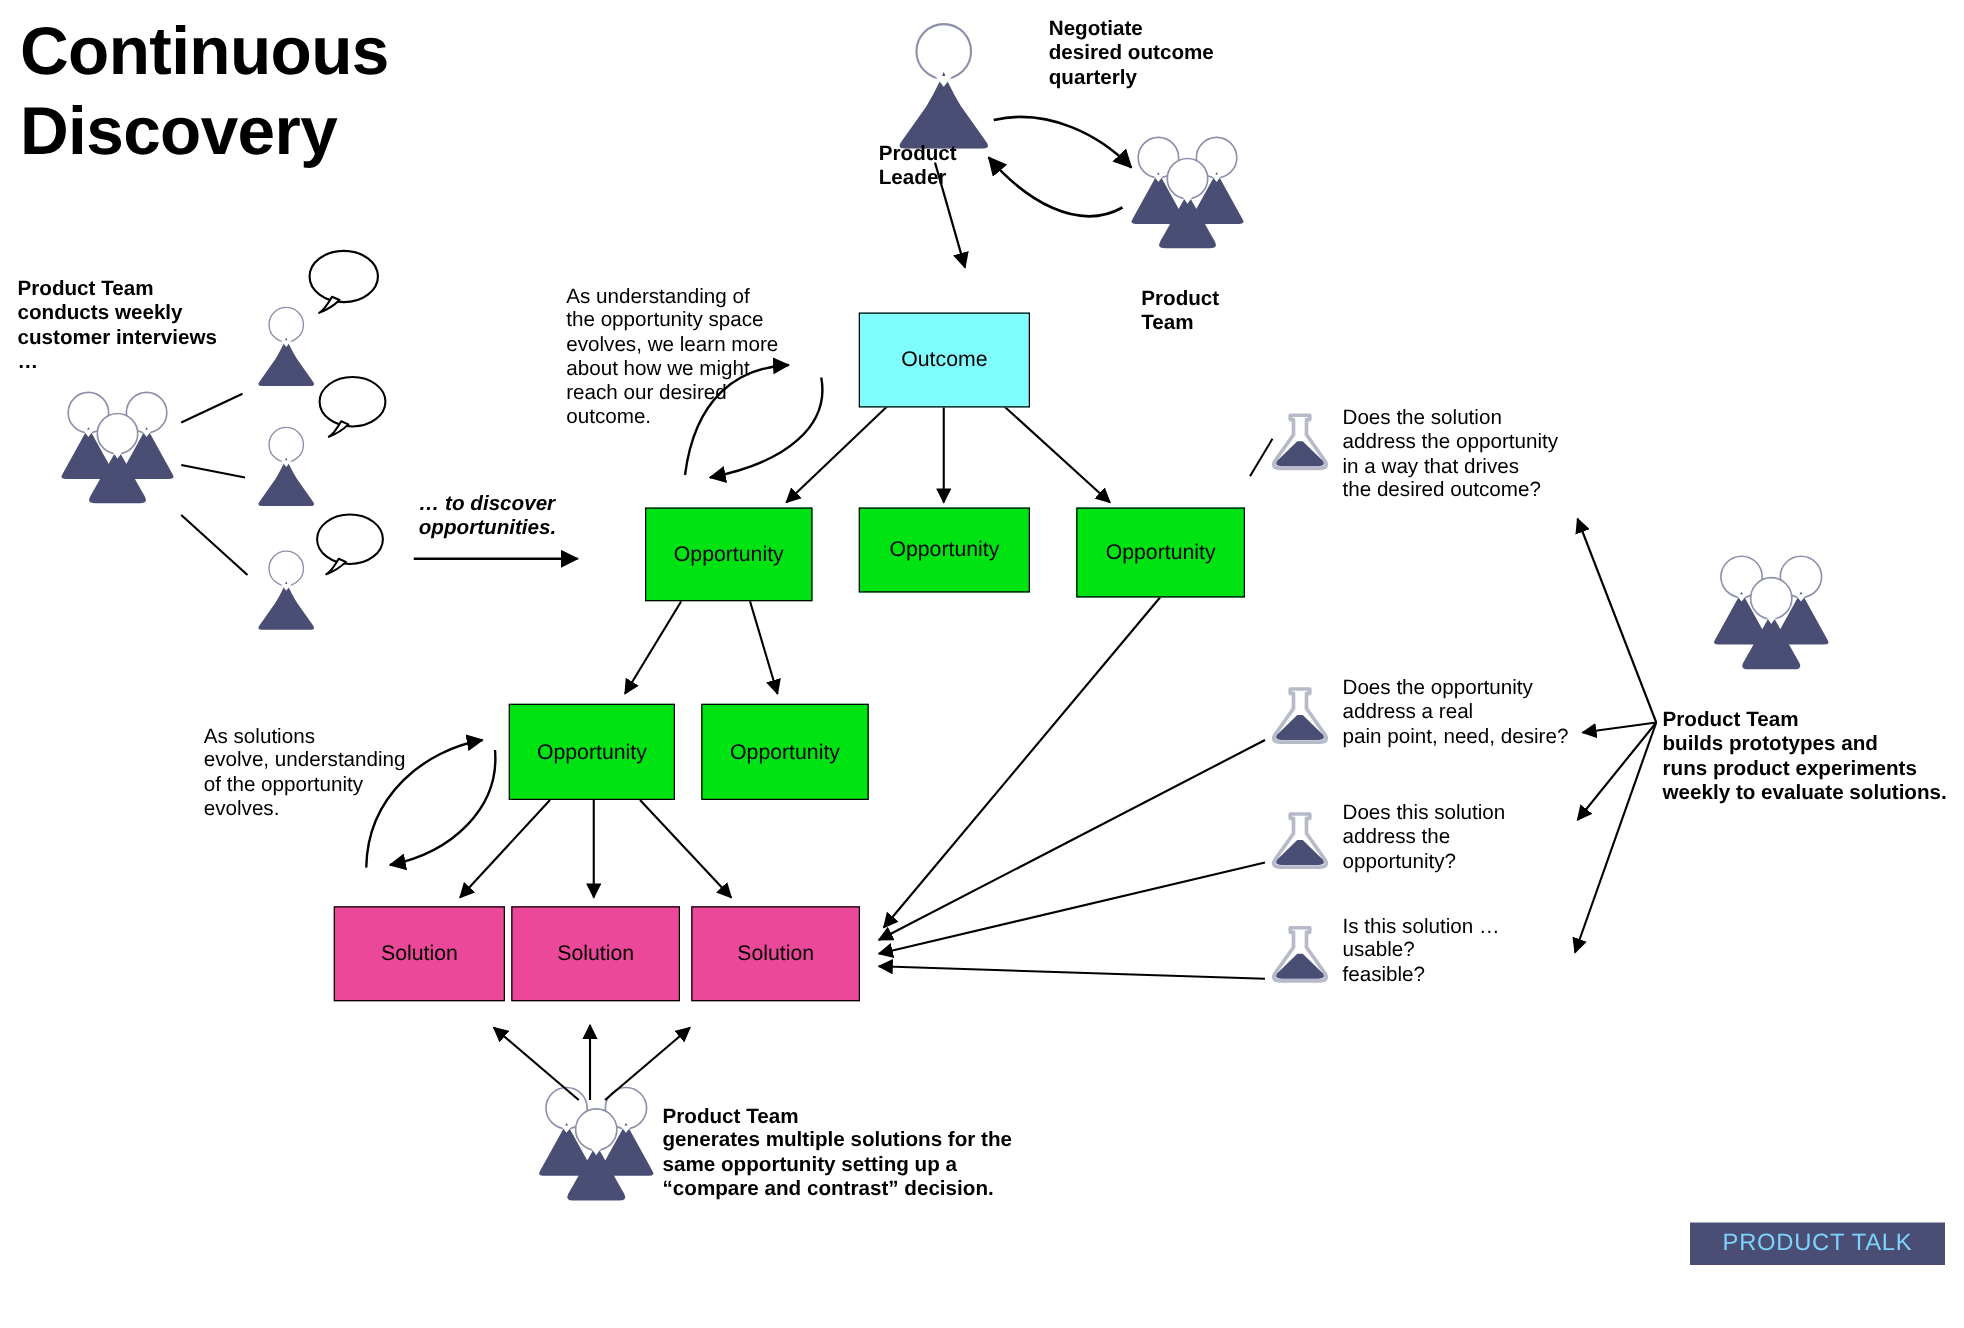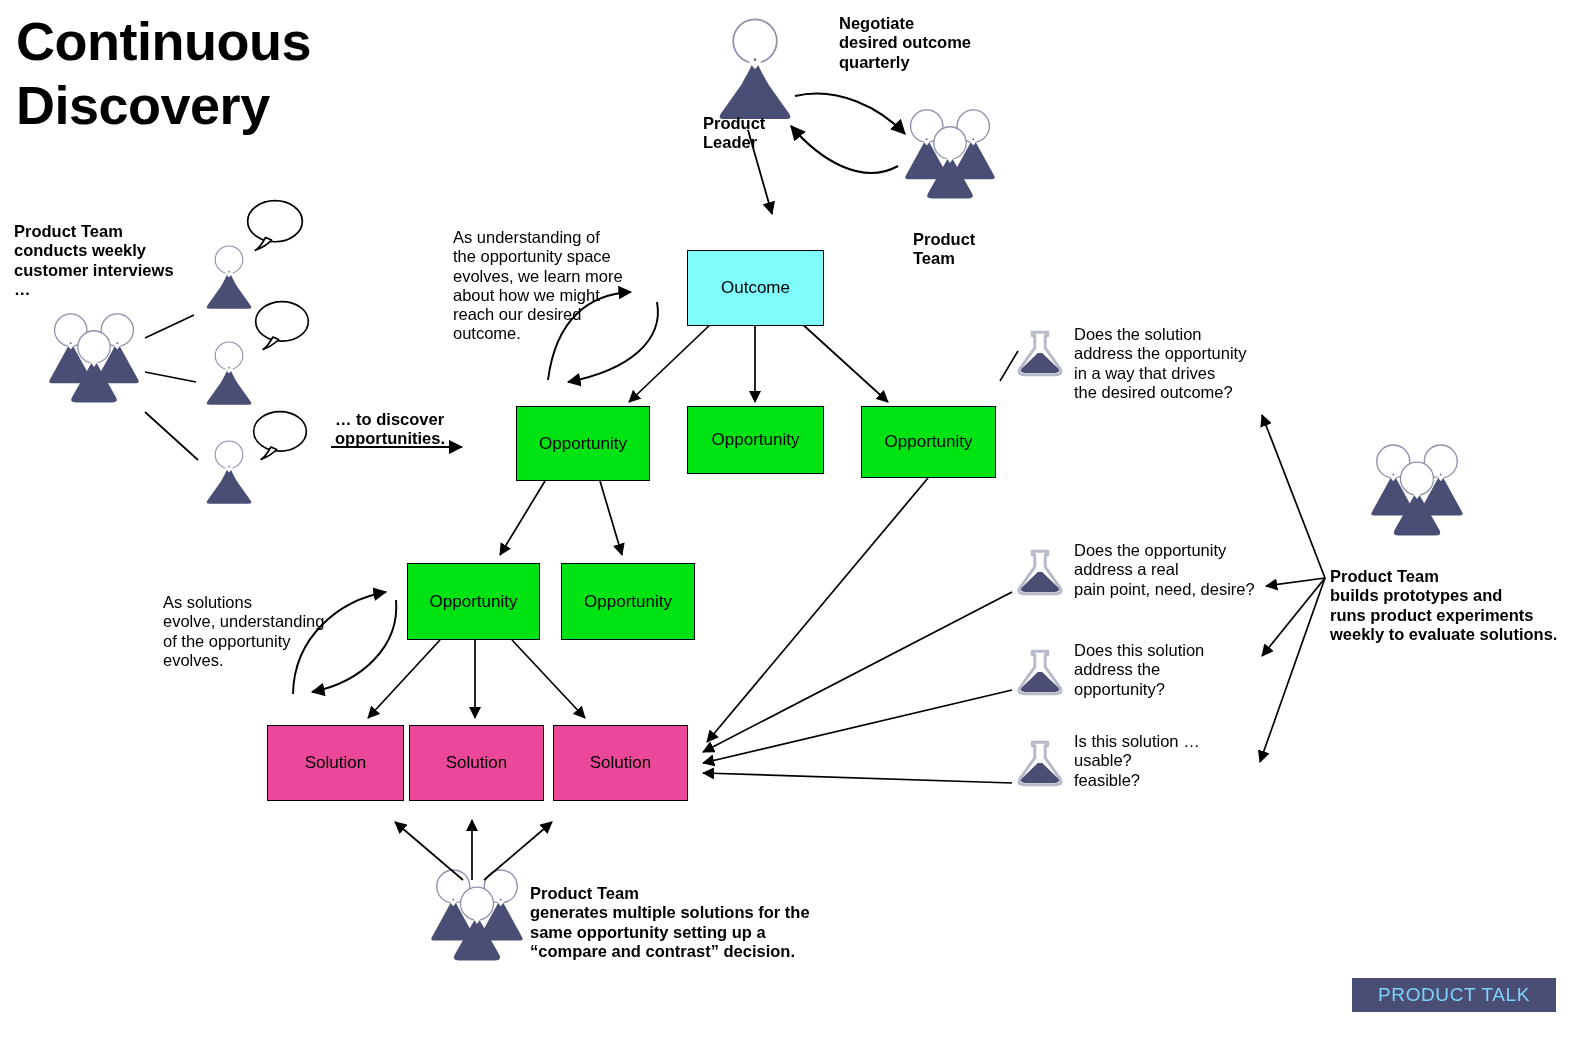--- a/index.html
+++ b/index.html
@@ -214,31 +214,31 @@
   </svg>
 
   <div class="title">Continuous
 Discovery</div>
 
   <div class="ann bold" style="left:14px; top:222px; width:220px;">Product Team
 conducts weekly
 customer interviews
 …</div>
 
-  <div class="ann bold" style="left:335px; top:410px; width:190px;">… to discover
+  <div class="ann bold" style="left:335px; top:394px; width:190px;font-style:italic;">… to discover
 opportunities.</div>
 
   <div class="ann" style="left:428px; top:228px; width:215px;margin-left:25px;">As understanding of
 the opportunity space
 evolves, we learn more
 about how we might
 reach our desired
 outcome.</div>
 
-  <div class="ann" style="left:163px; top:593px; width:200px;">As solutions
+  <div class="ann" style="left:163px; top:580px; width:200px;">As solutions
 evolve, understanding
 of the opportunity
 evolves.</div>
 
   <div class="ann bold" style="left:839px; top:14px; width:200px;">Negotiate
 desired outcome
 quarterly</div>
 
   <div class="ann bold" style="left:703px; top:114px; width:120px;">Product
 Leader</div>

